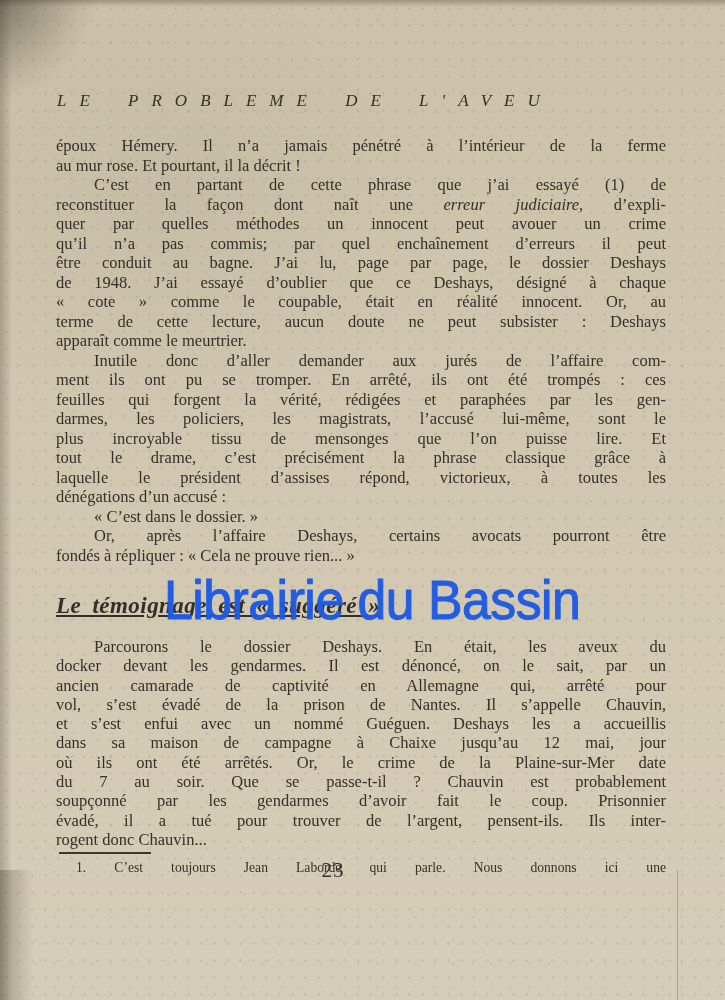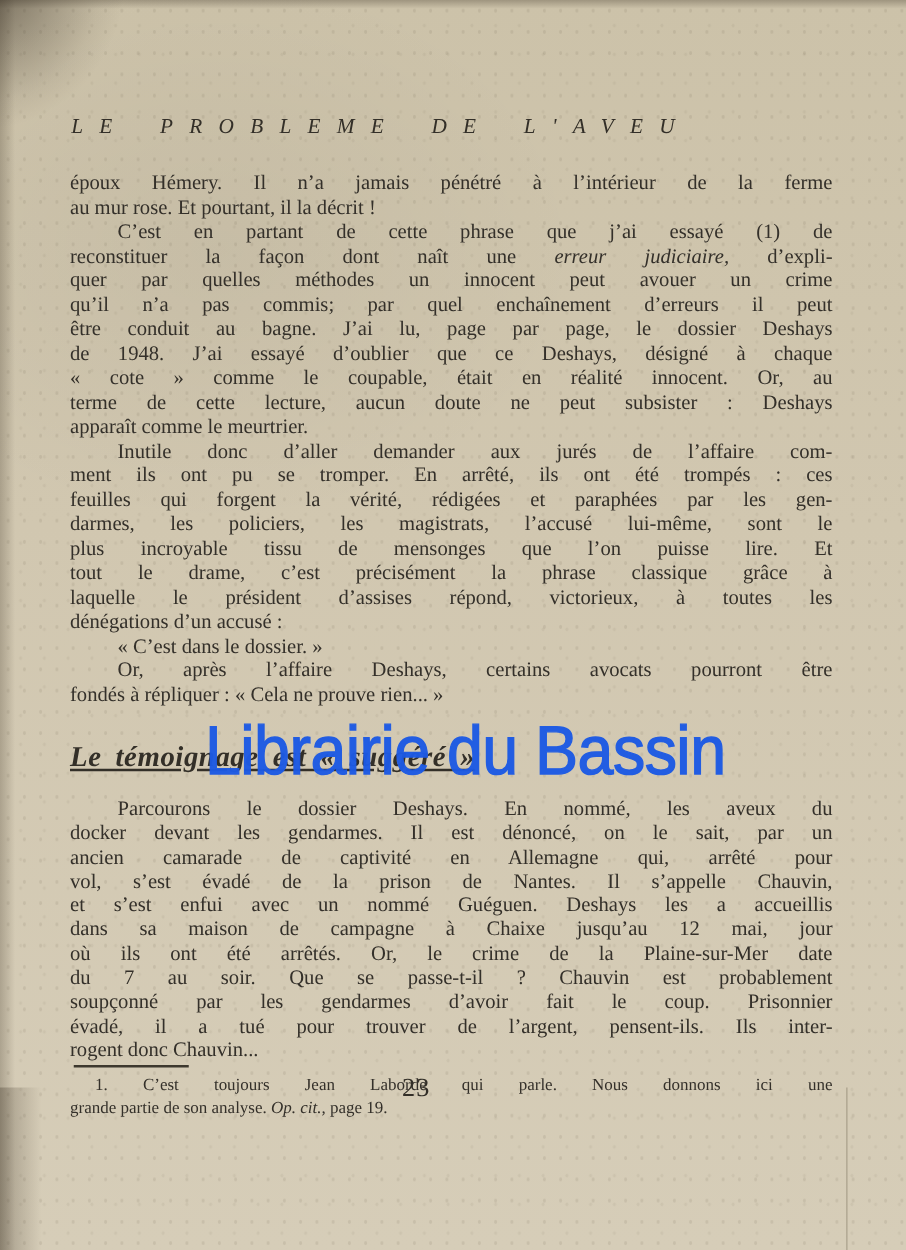--- a/index.html
+++ b/index.html
@@ -111,36 +111,35 @@
         <div class="line"><span>laquelle le président d’assises répond, victorieux, à toutes les</span></div>
         <div class="line last"><span>dénégations d’un accusé :</span></div>
         <div class="line indent last"><span>« C’est dans le dossier. »</span></div>
         <div class="line indent"><span>Or, après l’affaire Deshays, certains avocats pourront être</span></div>
         <div class="line last"><span>fondés à répliquer : « Cela ne prouve rien... »</span></div>
       </section>
 
     <h2 class="section-heading">Le témoignage est « suggéré »</h2>
 
     <section class="bodytext" id="paras-bottom">
-        <div class="line indent"><span>Parcourons le dossier Deshays. En nommé, les aveux du</span></div>
+        <div class="line indent"><span>Parcourons le dossier Deshays. En était, les aveux du</span></div>
         <div class="line"><span>docker devant les gendarmes. Il est dénoncé, on le sait, par un</span></div>
         <div class="line"><span>ancien camarade de captivité en Allemagne qui, arrêté pour</span></div>
         <div class="line"><span>vol, s’est évadé de la prison de Nantes. Il s’appelle Chauvin,</span></div>
         <div class="line"><span>et s’est enfui avec un nommé Guéguen. Deshays les a accueillis</span></div>
         <div class="line"><span>dans sa maison de campagne à Chaixe jusqu’au 12 mai, jour</span></div>
         <div class="line"><span>où ils ont été arrêtés. Or, le crime de la Plaine-sur-Mer date</span></div>
         <div class="line"><span>du 7 au soir. Que se passe-t-il ? Chauvin est probablement</span></div>
         <div class="line"><span>soupçonné par les gendarmes d’avoir fait le coup. Prisonnier</span></div>
         <div class="line"><span>évadé, il a tué pour trouver de l’argent, pensent-ils. Ils inter-</span></div>
         <div class="line last"><span>rogent donc Chauvin...</span></div>
       </section>
 
     <div class="fn-rule"></div>
     <section id="footnote">
         <div class="line indent"><span>1. C’est toujours Jean Laborde qui parle. Nous donnons ici une</span></div>
-        <div class="line last"><span>grande partie de son analyse. </span><i>Op. cit.,</i><span> page 19.</span></div>
       </section>
 
     <div class="page-number">23</div>
   </div>
 
   <div class="watermark" style="color: rgb(29, 90, 228);">Librairie du Bassin</div>
 </div>
 
 </body></html>

